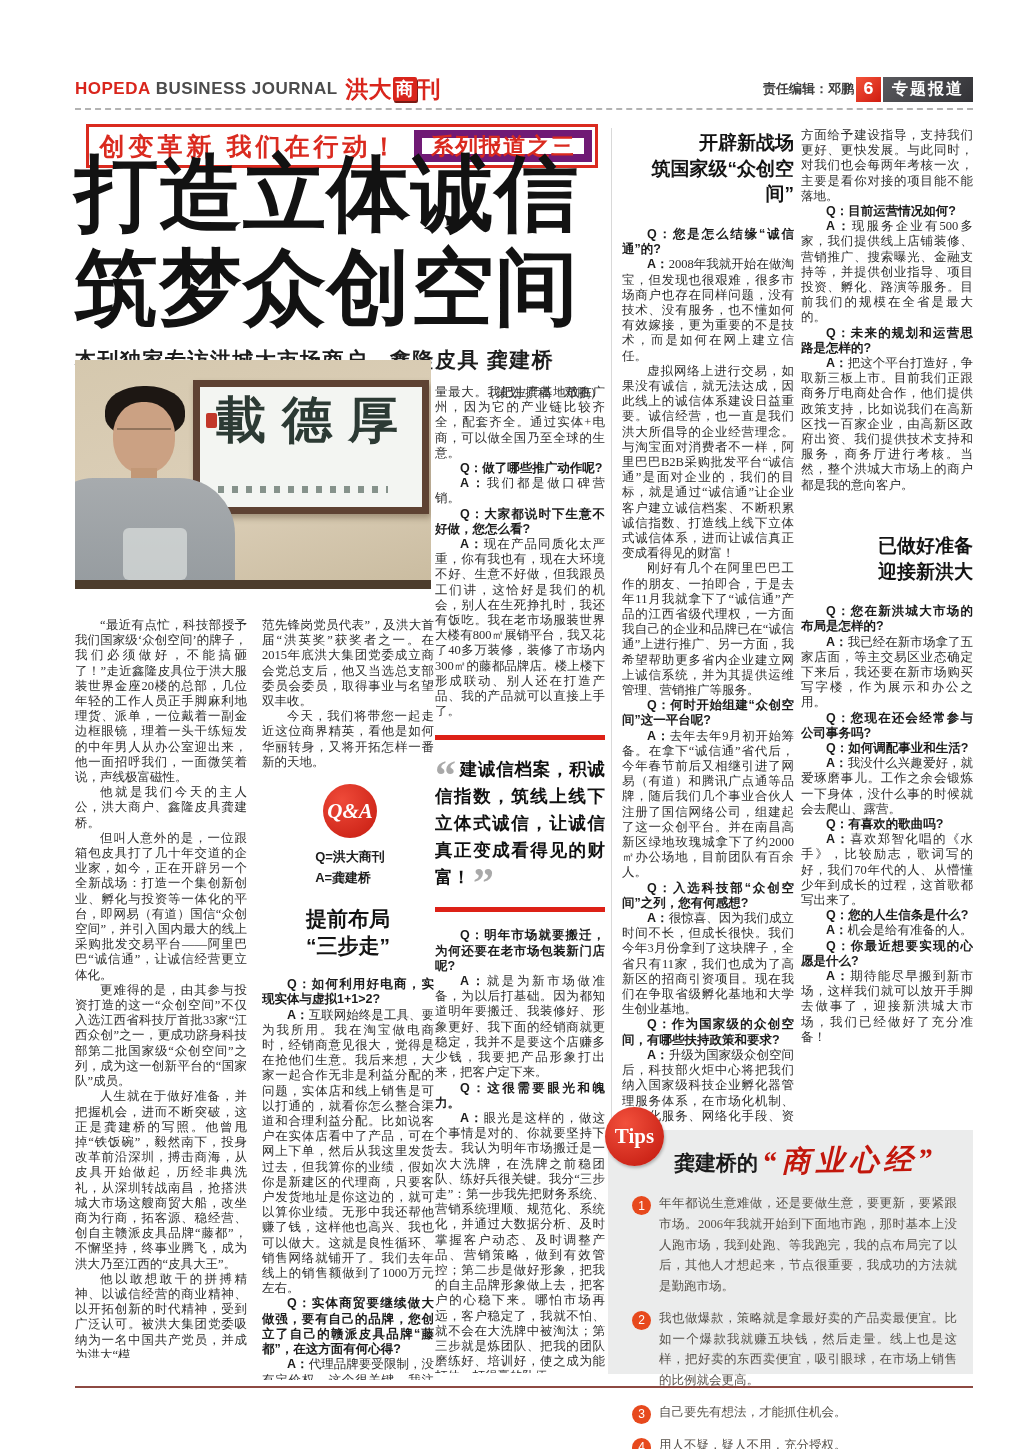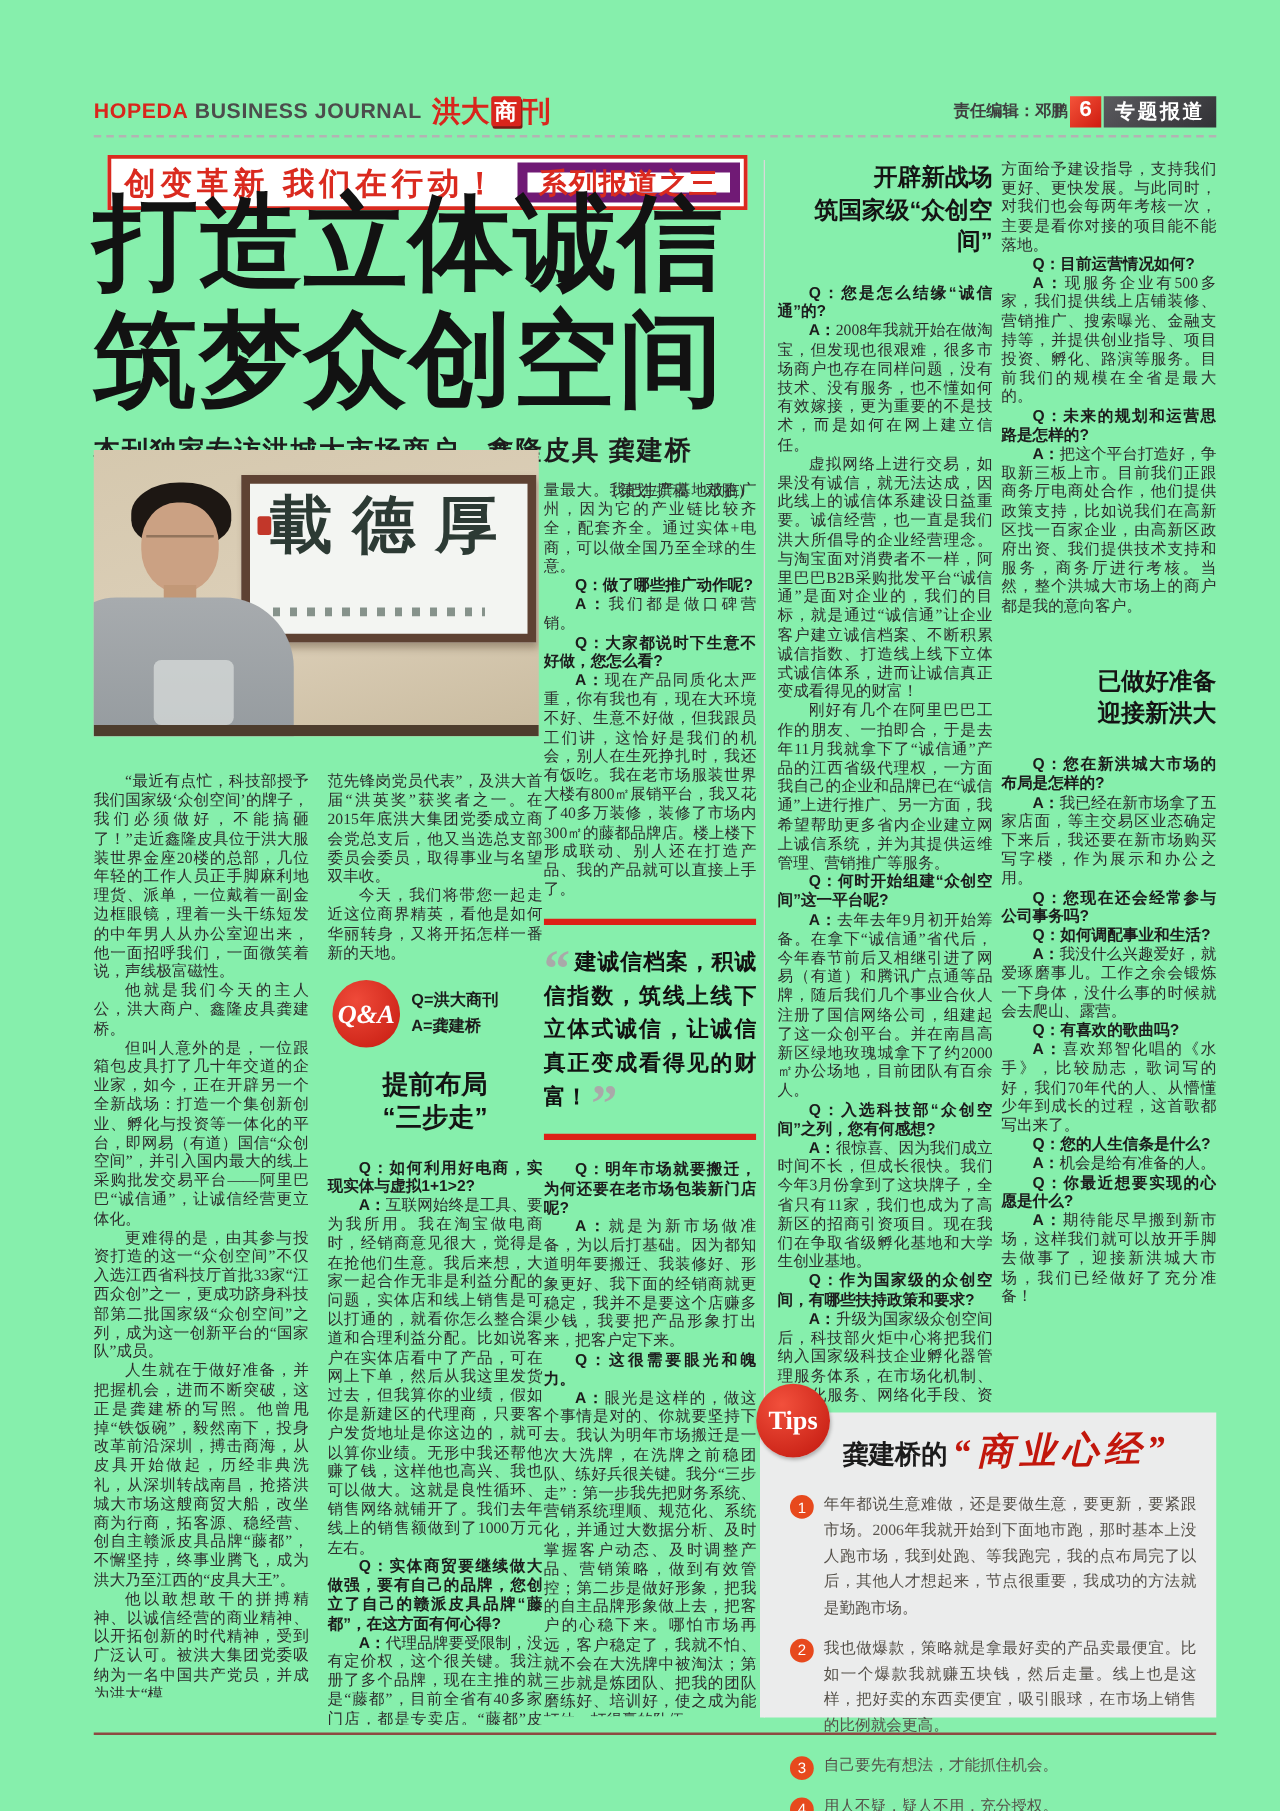--- a/index.html
+++ b/index.html
@@ -1,16 +1,16 @@
 <!DOCTYPE html>
 <html><head>
 <meta charset="utf-8">
 <style>
   html,body{margin:0;padding:0;background:#e9e9e9;}
-  #page{position:relative;width:1024px;height:1449px;background:#86efac;margin:0 auto;overflow:hidden;
+  #page{position:relative;width:1024px;height:1449px;background:#ffffff;margin:0 auto;overflow:hidden;
         font-family:"Liberation Serif","DejaVu Serif",serif;color:#2b2b2b;}
   .sans{font-family:"Liberation Sans","DejaVu Sans",sans-serif;}
 
   
   .masthead{position:absolute;left:75px;top:74px;width:898px;height:30px;display:flex;align-items:center;}
   .logo-en-red{color:#d9251c;font-weight:800;font-size:17px;letter-spacing:.5px;}
   .logo-en-dark{color:#4c4c4c;font-weight:800;font-size:17px;margin-left:5px;letter-spacing:.5px;}
   .logo-cn{margin-left:8px;display:flex;align-items:center;font-weight:900;font-size:23px;color:#d9251c;}
   .logo-cn-box{display:inline-flex;align-items:center;justify-content:center;width:24px;height:24px;margin:0 1px;
                background:#d9251c;color:#fff;font-size:18px;border-radius:2px;box-shadow:1px 2px 0 #7a1a14;}
@@ -64,21 +64,21 @@
   .q{font-family:"Liberation Sans","DejaVu Sans",sans-serif;font-weight:700;color:#1c1c1c;}
   .alabel{font-family:"Liberation Sans","DejaVu Sans",sans-serif;font-weight:700;color:#1c1c1c;}
   .col-heading{font-family:"Liberation Sans","DejaVu Sans",sans-serif;font-weight:800;color:#141414;}
   .col-heading.center{text-align:center;font-size:21px;line-height:1.3;margin:16px 0 18px;}
   .col-heading.left-pad{padding-left:26px;font-size:19px;line-height:1.35;margin:2px 0 20px;text-align:right;}
   .col-heading.left-pad:not(:first-child){margin-top:40px;}
   .red-rule{height:5px;background:#dd2117;margin:16px 0;}
   .pullquote{font-weight:800;font-size:17.5px;line-height:27px;color:#111;text-align:justify;margin:2px 0;}
   .pullquote::before{content:"“";color:#a9a9a9;font-size:42px;line-height:0;vertical-align:-14px;margin-right:3px;}
   .pullquote::after{content:"”";color:#a9a9a9;font-size:42px;line-height:0;vertical-align:-14px;margin-left:3px;}
-  .qa-logo{display:flex;align-items:center;gap:9px;margin:14px 0 10px 4px;}
+  .qa-logo{display:flex;align-items:center;gap:9px;margin:14px 0 10px 4px;flex-direction:column;}
   .qa-circle{flex:0 0 auto;width:54px;height:54px;border-radius:50%;color:#fff;font-style:italic;font-weight:800;
              font-size:21px;display:flex;align-items:center;justify-content:center;
              background:radial-gradient(circle at 35% 30%,#ef4a39,#c51b10);}
   .qa-legend{font-family:"Liberation Sans","DejaVu Sans",sans-serif;font-weight:700;font-size:13px;line-height:1.6;color:#1c1c1c;}
   .divider-v{position:absolute;left:611px;top:128px;width:1px;height:1246px;background:#d9d9d9;}
 
   
   .tips{position:absolute;left:608px;top:1130px;width:365px;height:244px;background:#ebecec;}
   .tips-badge{position:absolute;left:-3px;top:-23px;width:59px;height:59px;border-radius:50%;
               background:radial-gradient(circle at 35% 28%,#f2503c,#c0170d);color:#fff;

